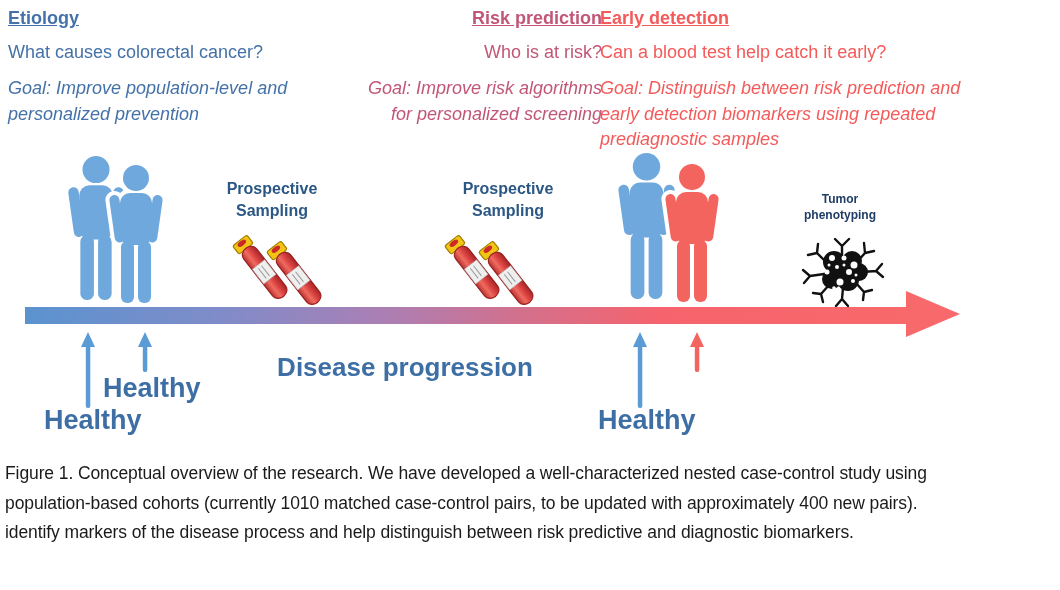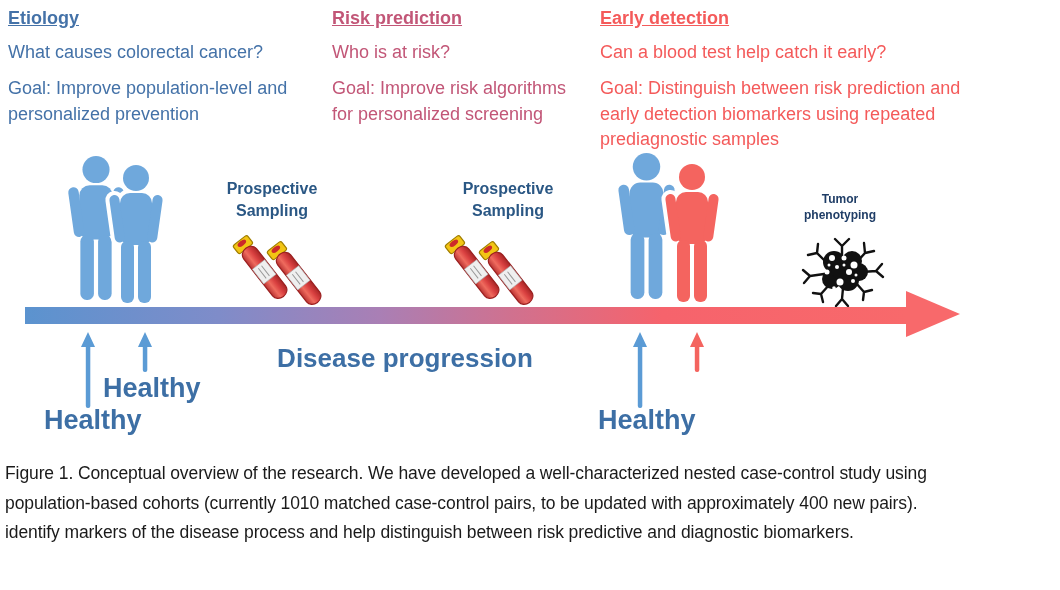--- a/index.html
+++ b/index.html
@@ -4,41 +4,41 @@
 <style>
   html,body{margin:0;padding:0;background:#fff;}
   body{width:1060px;height:590px;overflow:hidden;font-family:"Liberation Sans",sans-serif;}
   .canvas{position:relative;width:1060px;height:492px;background:#fff;}
   .abs{position:absolute;}
   .pre{white-space:pre-line;}
 
   
   .col-title{font-size:18px;font-weight:bold;text-decoration:underline;margin:0 0 13px 0;}
   .col-q{font-size:18px;font-weight:normal;margin:0 0 13px 0;}
-  .col-goal{font-size:18px;line-height:1.42;}
+  .col-goal{font-size:18px;font-style:italic;line-height:1.42;}
   .c1{color:#4472a8;}
-  .c2{color:#c25677;}
+  .c2{color:#c25677;text-align:right;}
   .c3{color:#f45a5a;}
 
   
   .blue-person{fill:#6fa8dc;}
   .red-person{fill:#f4645f;}
   .outline{stroke:#ffffff;stroke-width:8;fill:#ffffff;}
   svg{overflow:visible;}
 
   
   .samp-label{font-size:16px;font-weight:bold;color:#2a5784;text-align:center;line-height:1.35;}
   .tumor-label{font-size:12px;font-weight:bold;color:#1f3d66;text-align:center;line-height:1.3;}
 
   
   .shaft{left:25px;top:307px;width:884px;height:17px;
     background:linear-gradient(90deg,#5b93cf 0%,#7f8cc9 22%,#a97fb5 40%,#d0718f 55%,#f6636c 72%,#f8696b 100%);}
   .arrowhead{left:906px;top:291px;width:0;height:0;
     border-top:23px solid transparent;border-bottom:23px solid transparent;border-left:54px solid #f8696b;}
-  .axis-label{left:250px;top:343px;width:310px;text-align:center;
+  .axis-label{left:250px;top:352px;width:310px;text-align:center;
     font-size:26px;font-weight:bold;color:#3d6fa5;}
 
   
   .marker{font-size:27px;font-weight:bold;}
   .m-blue{color:#3d6fa5;}
   .m-red{color:#f4645f;}
   .up-blue{fill:#5b9bd5;}
   .up-red{fill:#f4645f;}
 
   

